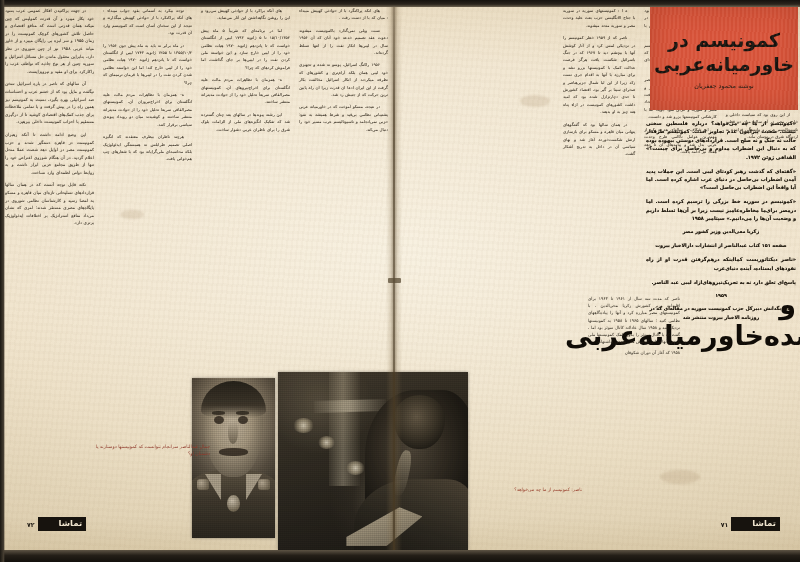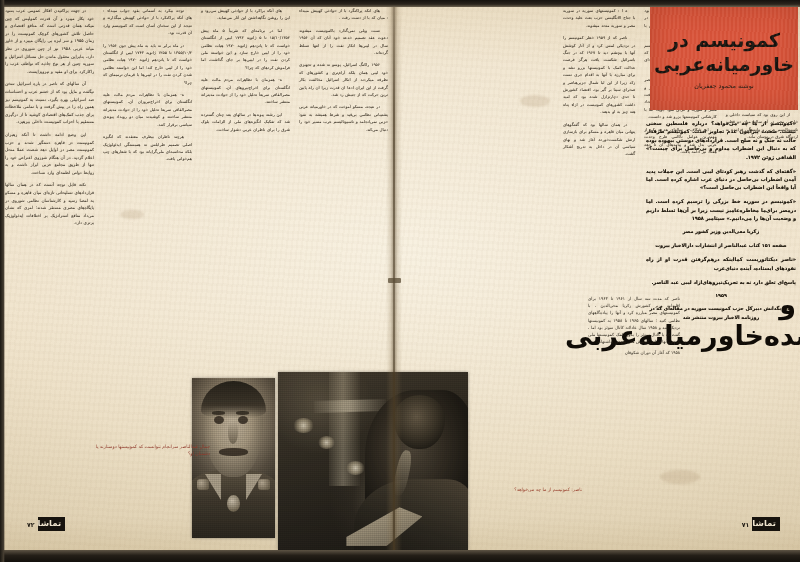--- a/index.html
+++ b/index.html
@@ -441,21 +441,21 @@
     gap: 3px;
   }
   .folio-left  { left: 22px; }
   .folio-right { right: 18px; }
   .folio-logo {
     background: #17130e;
     color: #efe4cf;
     font-size: 8.5px;
     font-weight: 700;
     line-height: 11px;
-    padding: 1px 4px 2px 0;
+    padding: 1px 4px 2px 21px;
     letter-spacing: -0.2px;
   }
   .folio-num {
     color: #1d1811;
     font-size: 6.2px;
     font-weight: 700;
   }
 
   
   .blemish {

